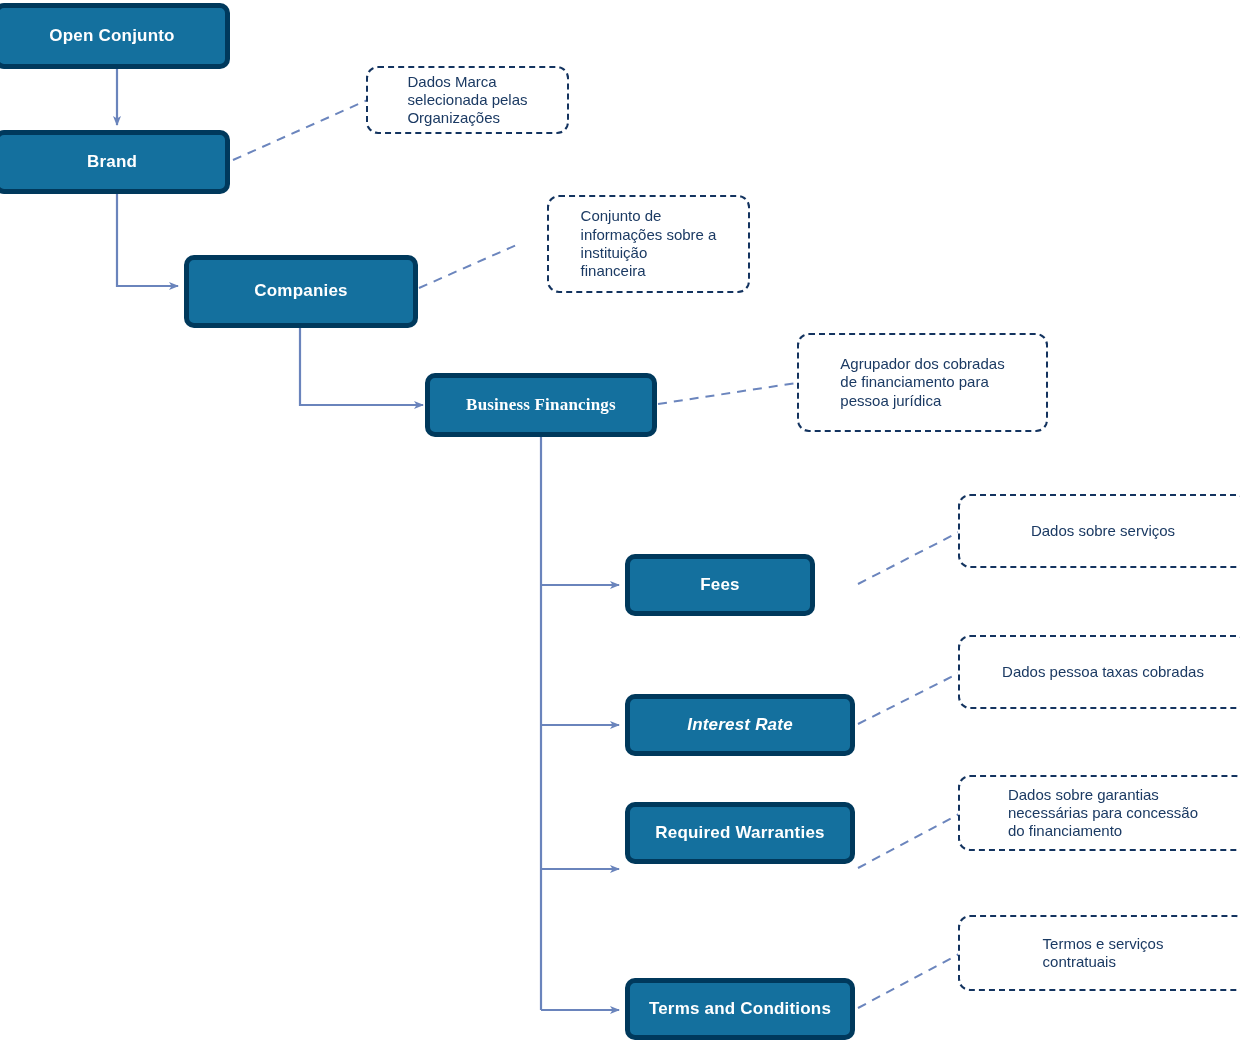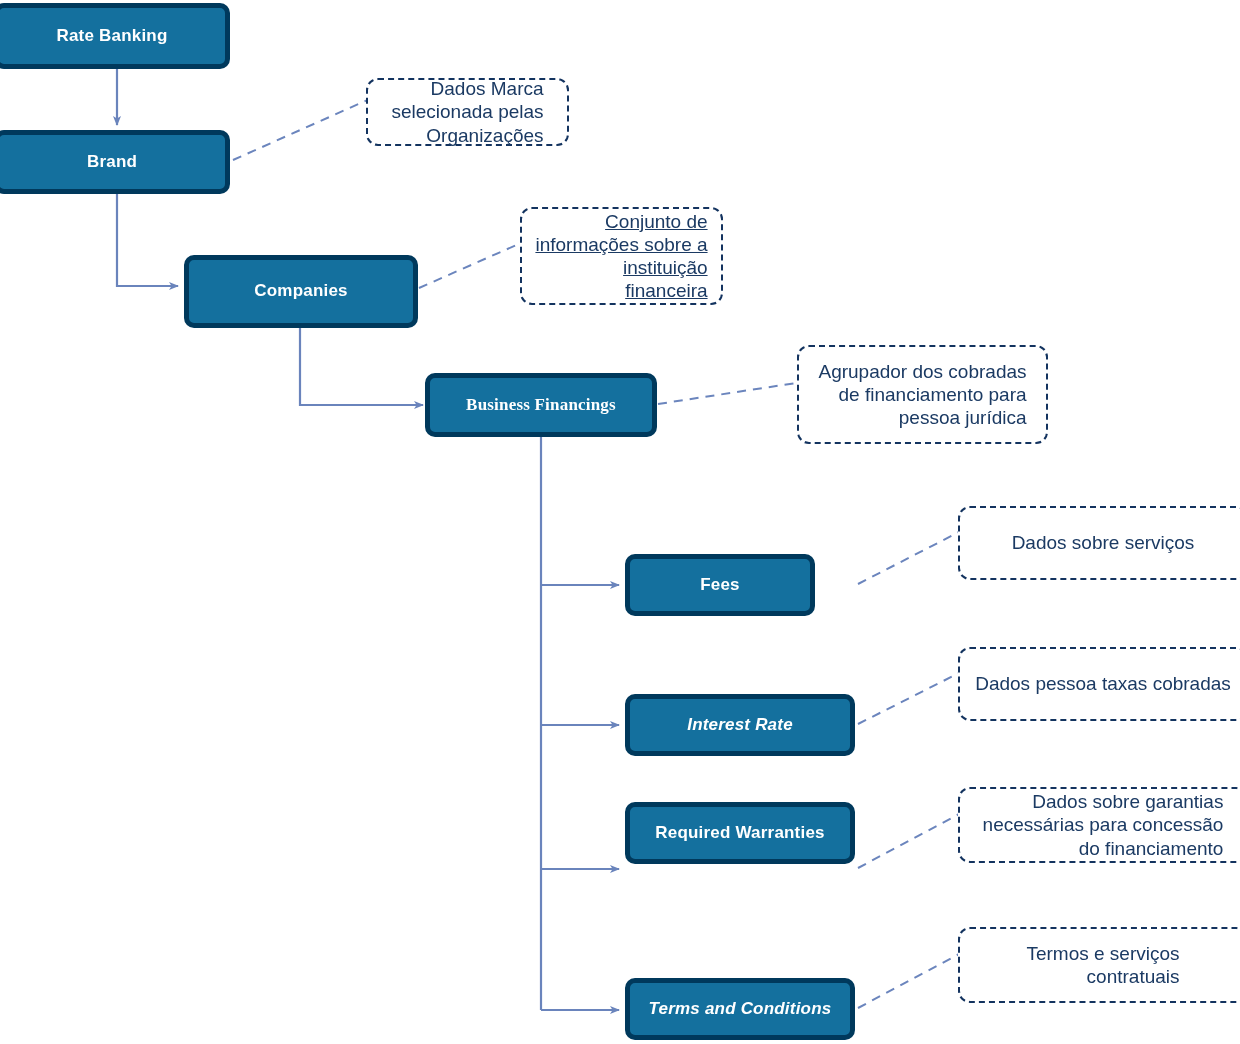--- a/index.html
+++ b/index.html
@@ -36,29 +36,28 @@
   }
 
   
   .callout {
     position: absolute;
     box-sizing: border-box;
     background: #ffffff;
     border: 2px dashed #13335F;
     border-radius: 12px;
     color: #1B3A63;
-    font-size: 19px;
+    font-size: 15px;
     display: flex;
     align-items: center;
     justify-content: center;
-    text-align: right;
+    text-align: left;
     line-height: 1.22;
     padding: 4px 8px;
     z-index: 3;
-    margin-top: 12px;
   }
 
   
   .wires {
     position: absolute;
     left: 0;
     top: 0;
     width: 1240px;
     height: 1044px;
     z-index: 1;
@@ -111,21 +110,21 @@
       <path d="M419,288 L521,243"></path>
       <path d="M658,404 L796,383"></path>
       <path d="M858,584 L961,531"></path>
       <path d="M858,724 L961,672"></path>
       <path d="M858,868 L961,813"></path>
       <path d="M858,1008 L961,953"></path>
     </g>
   </svg>
 
   <div class="node" style="left:-6px; top:3px; width:236px; height:66px;">
-    <span>Rate Banking</span>
+    <span>Open Conjunto</span>
   </div>
 
   <div class="node" style="left:-6px; top:130px; width:236px; height:64px;">
     <span>Brand</span>
   </div>
 
   <div class="node" style="left:184px; top:255px; width:234px; height:73px;">
     <span>Companies</span>
   </div>
 
@@ -138,33 +137,33 @@
   </div>
 
   <div class="node" style="left:625px; top:694px; width:230px; height:62px;font-style:italic;">
     <span>Interest Rate</span>
   </div>
 
   <div class="node" style="left:625px; top:802px; width:230px; height:62px;align-items:center;">
     <span>Required Warranties</span>
   </div>
 
-  <div class="node" style="left:625px; top:978px; width:230px; height:62px;font-style:italic;">
+  <div class="node" style="left:625px; top:978px; width:230px; height:62px;">
     <span>Terms and Conditions</span>
   </div>
 
   <div class="callout" style="left:366px; top:66px; width:203px; height:68px;">
     <span>
       <span>Dados Marca</span><br>
       <span>selecionada pelas</span><br>
       <span>Organizações</span>
     </span>
   </div>
 
-  <div class="callout" style="left:520px; top:195px; width:203px; height:98px;text-decoration:underline;">
+  <div class="callout" style="left:547px; top:195px; width:203px; height:98px;">
     <span>
       <span>Conjunto de</span><br>
       <span>informações sobre a</span><br>
       <span>instituição</span><br>
       <span>financeira</span>
     </span>
   </div>
 
   <div class="callout" style="left:797px; top:333px; width:251px; height:99px;">
     <span>

